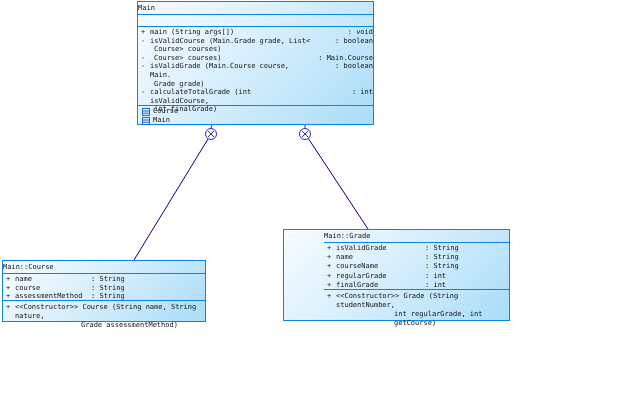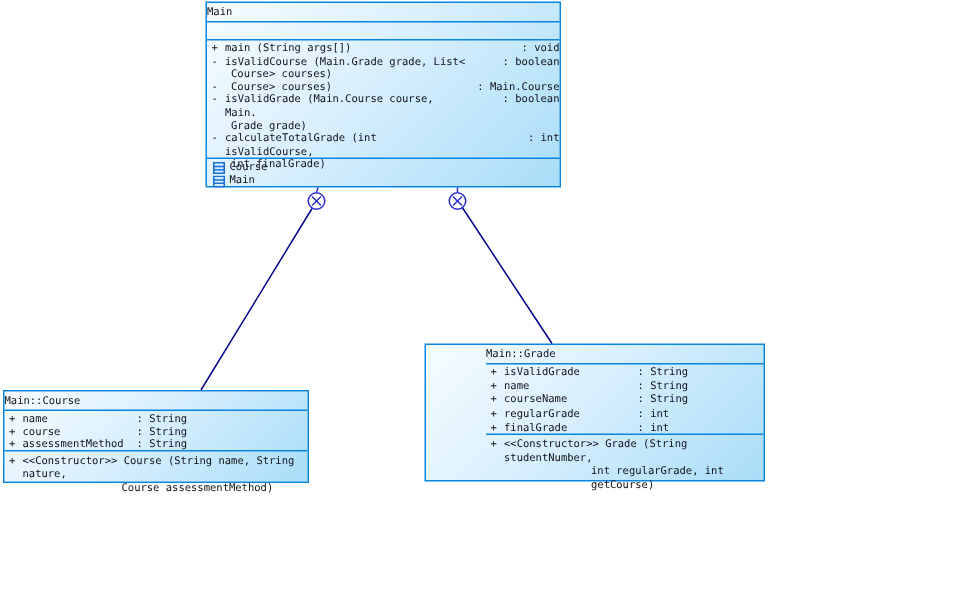--- a/index.html
+++ b/index.html
@@ -134,21 +134,21 @@
       <span>assessmentMethod</span>
       <span>: String</span>
     </div>
   </div>
   <div class="sec ctor">
     <div>
       <div class="ctor-l1">
         <span class="vis">+</span>
         <span>&lt;&lt;Constructor&gt;&gt; Course (String name, String nature,</span>
       </div>
-      <div class="ctor-ind">Course assessmentMethod)</div>
+      <div class="ctor-ind">Grade assessmentMethod)</div>
     </div>
   </div>
 </div>
 
 <div class="uml-box" id="box-grade">
   <div class="uml-title">Main::Grade</div>
   <div class="sec attrs">
     <div class="a-row">
       <span class="vis">+</span>
       <span>isValidGrade</span>

